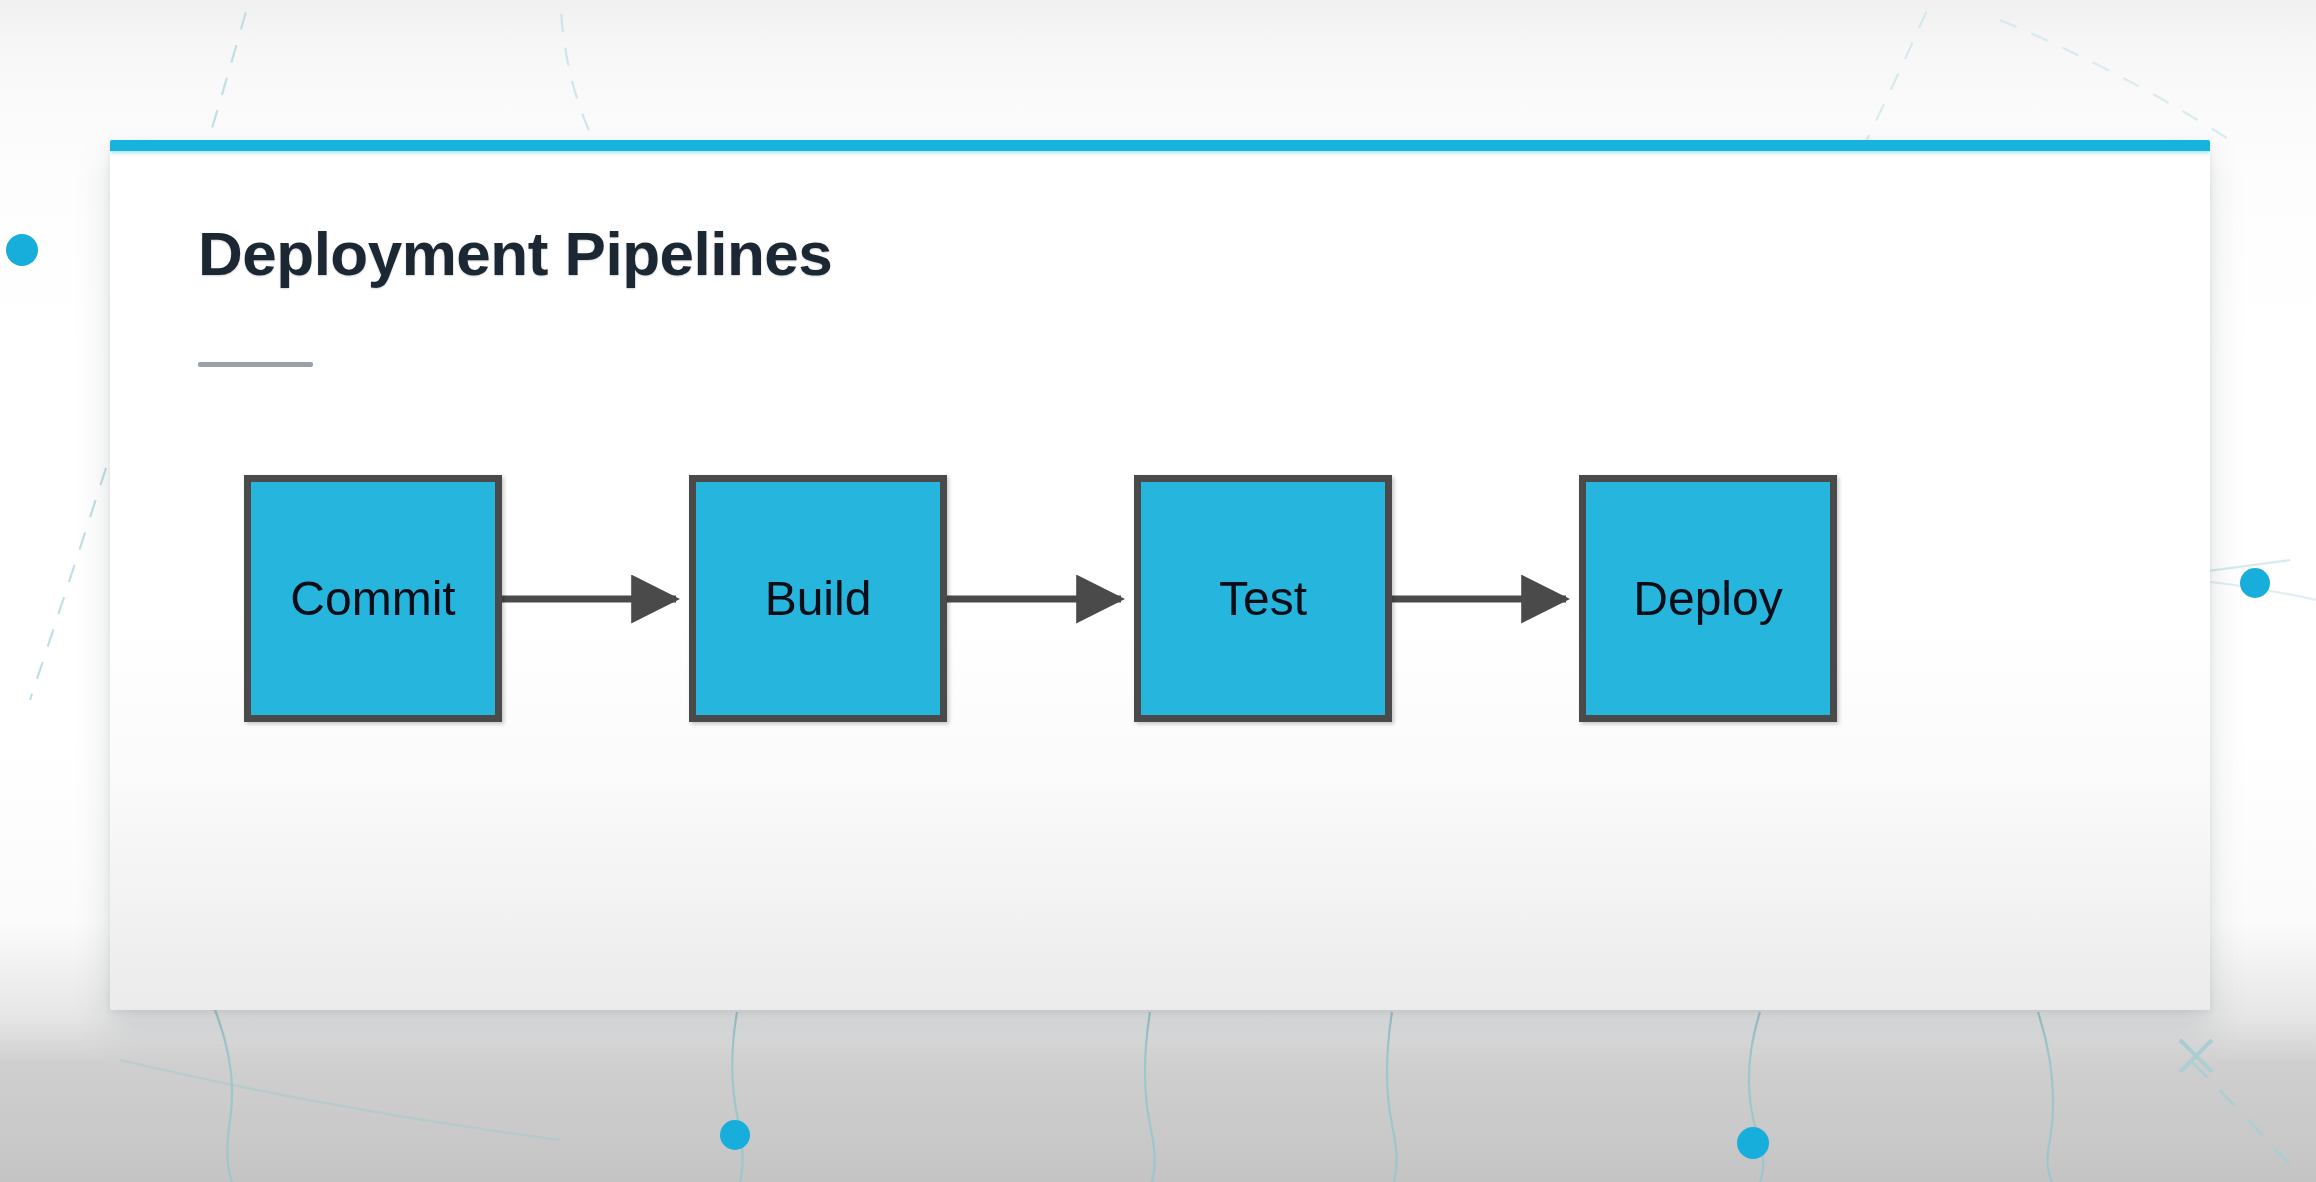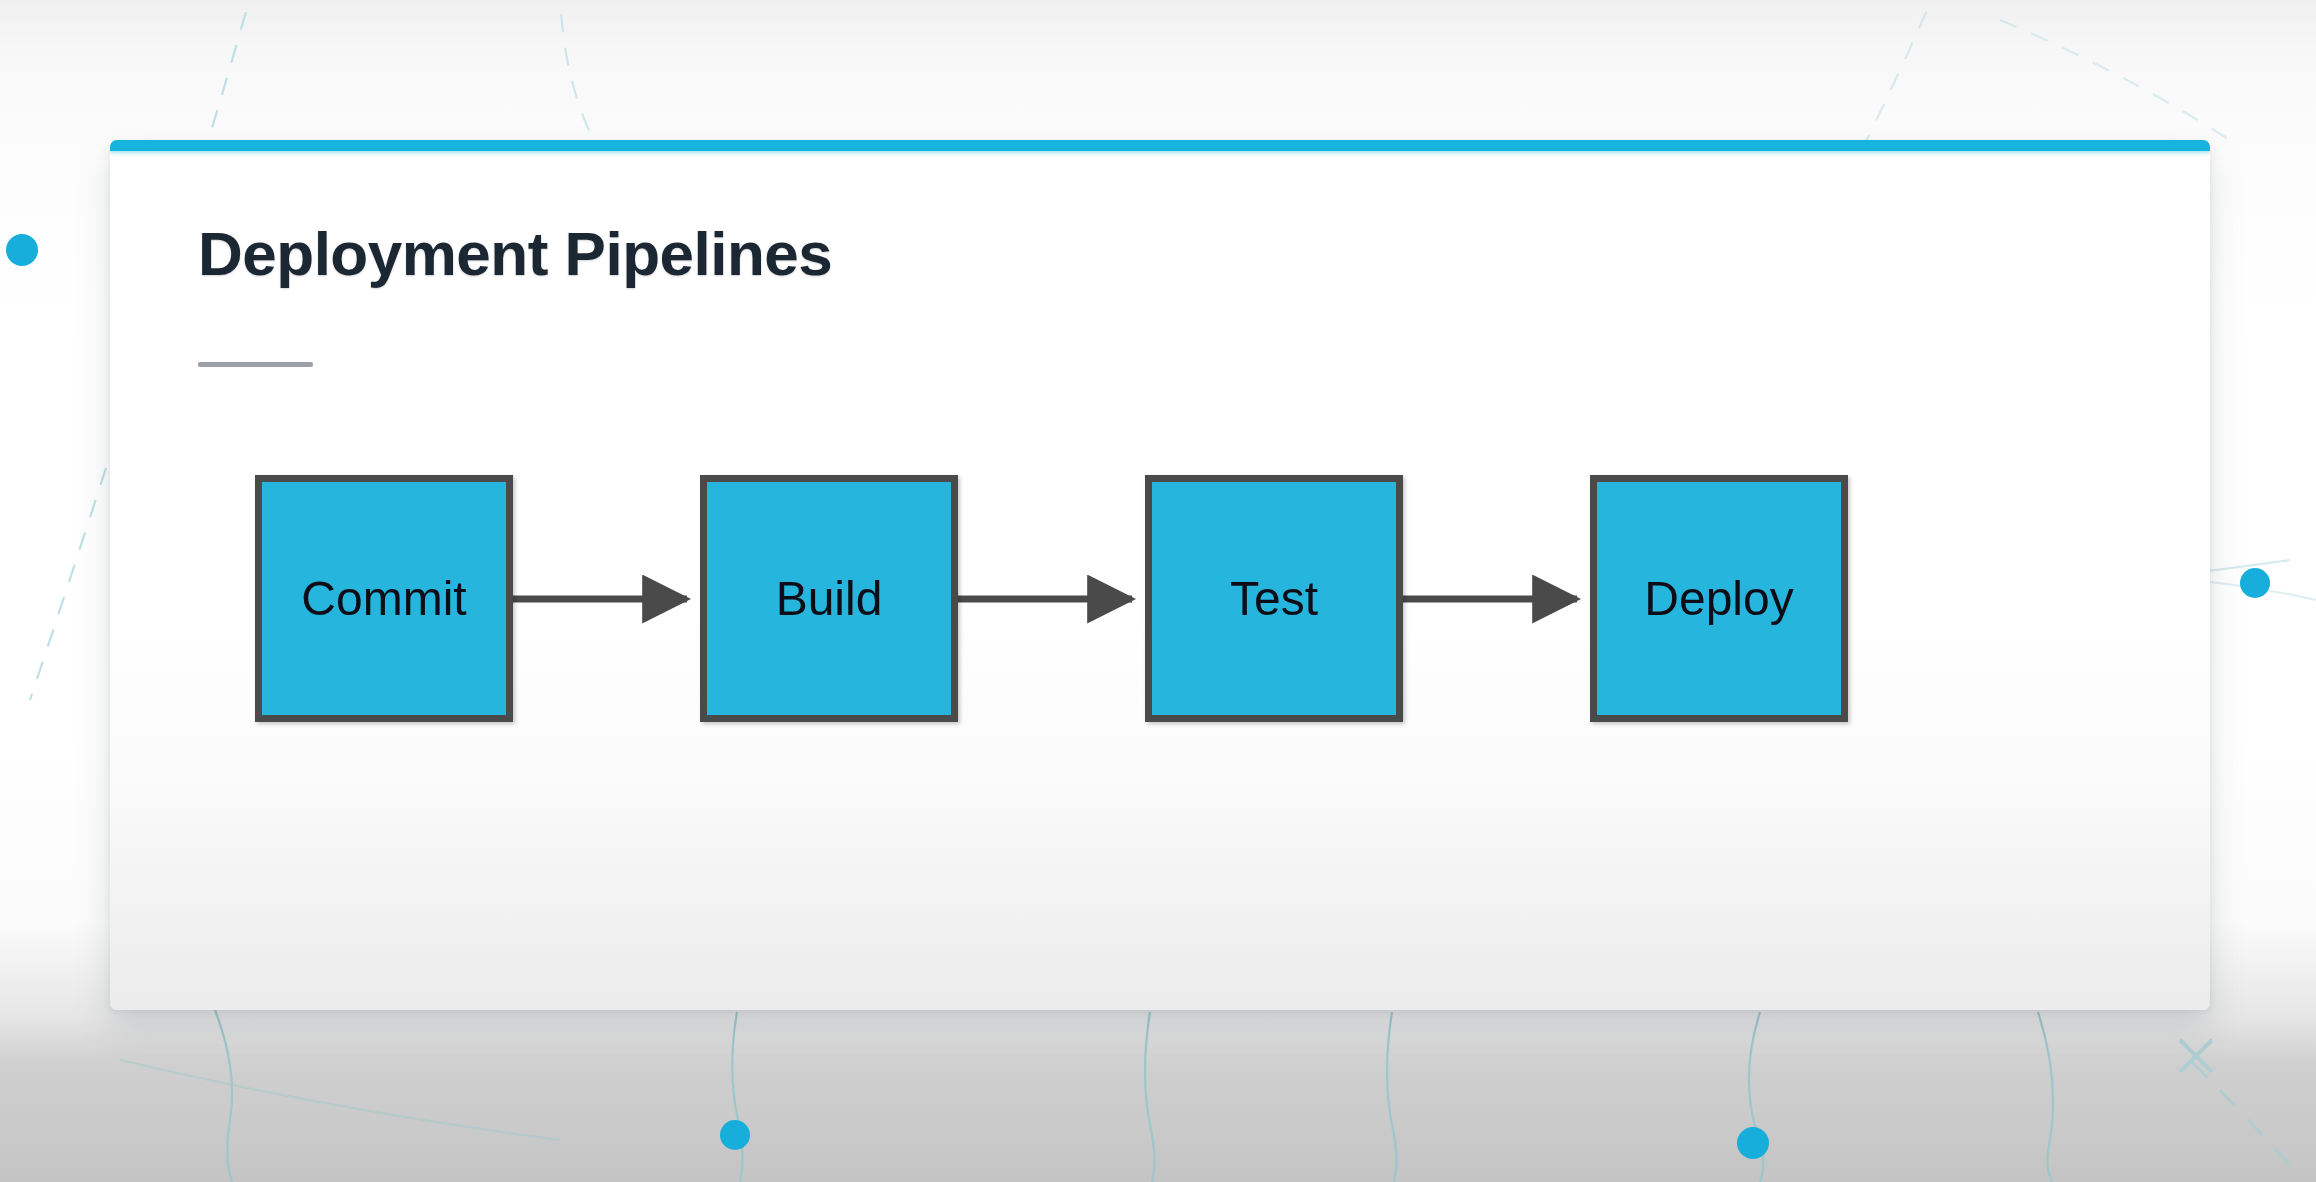--- a/index.html
+++ b/index.html
@@ -42,21 +42,21 @@
     pointer-events: none;
   }
 
   
   .slide-card {
     position: absolute;
     left: 110px;
     top: 140px;
     width: 2100px;
     height: 870px;
-    border-radius: 7px;
+    border-radius: 2px;
     background: linear-gradient(180deg,
         #ffffff 0%,
         #ffffff 55%,
         #fbfbfb 72%,
         #f2f2f2 88%,
         #ebebeb 100%);
     box-shadow: 0 18px 34px rgba(80,90,100,0.18),
                 0 2px 6px rgba(80,90,100,0.10);
     overflow: hidden;
   }
@@ -88,21 +88,21 @@
     top: 222px;
     width: 115px;
     height: 5px;
     background: #9aa0a6;
     border-radius: 2px;
   }
 
   
   .flow {
     position: absolute;
-    left: 145px;
+    left: 134px;
     top: 330px;
     width: 1840px;
     height: 260px;
   }
   .flow-svg {
     position: absolute;
     left: 0;
     top: 0;
     width: 1840px;
     height: 260px;

